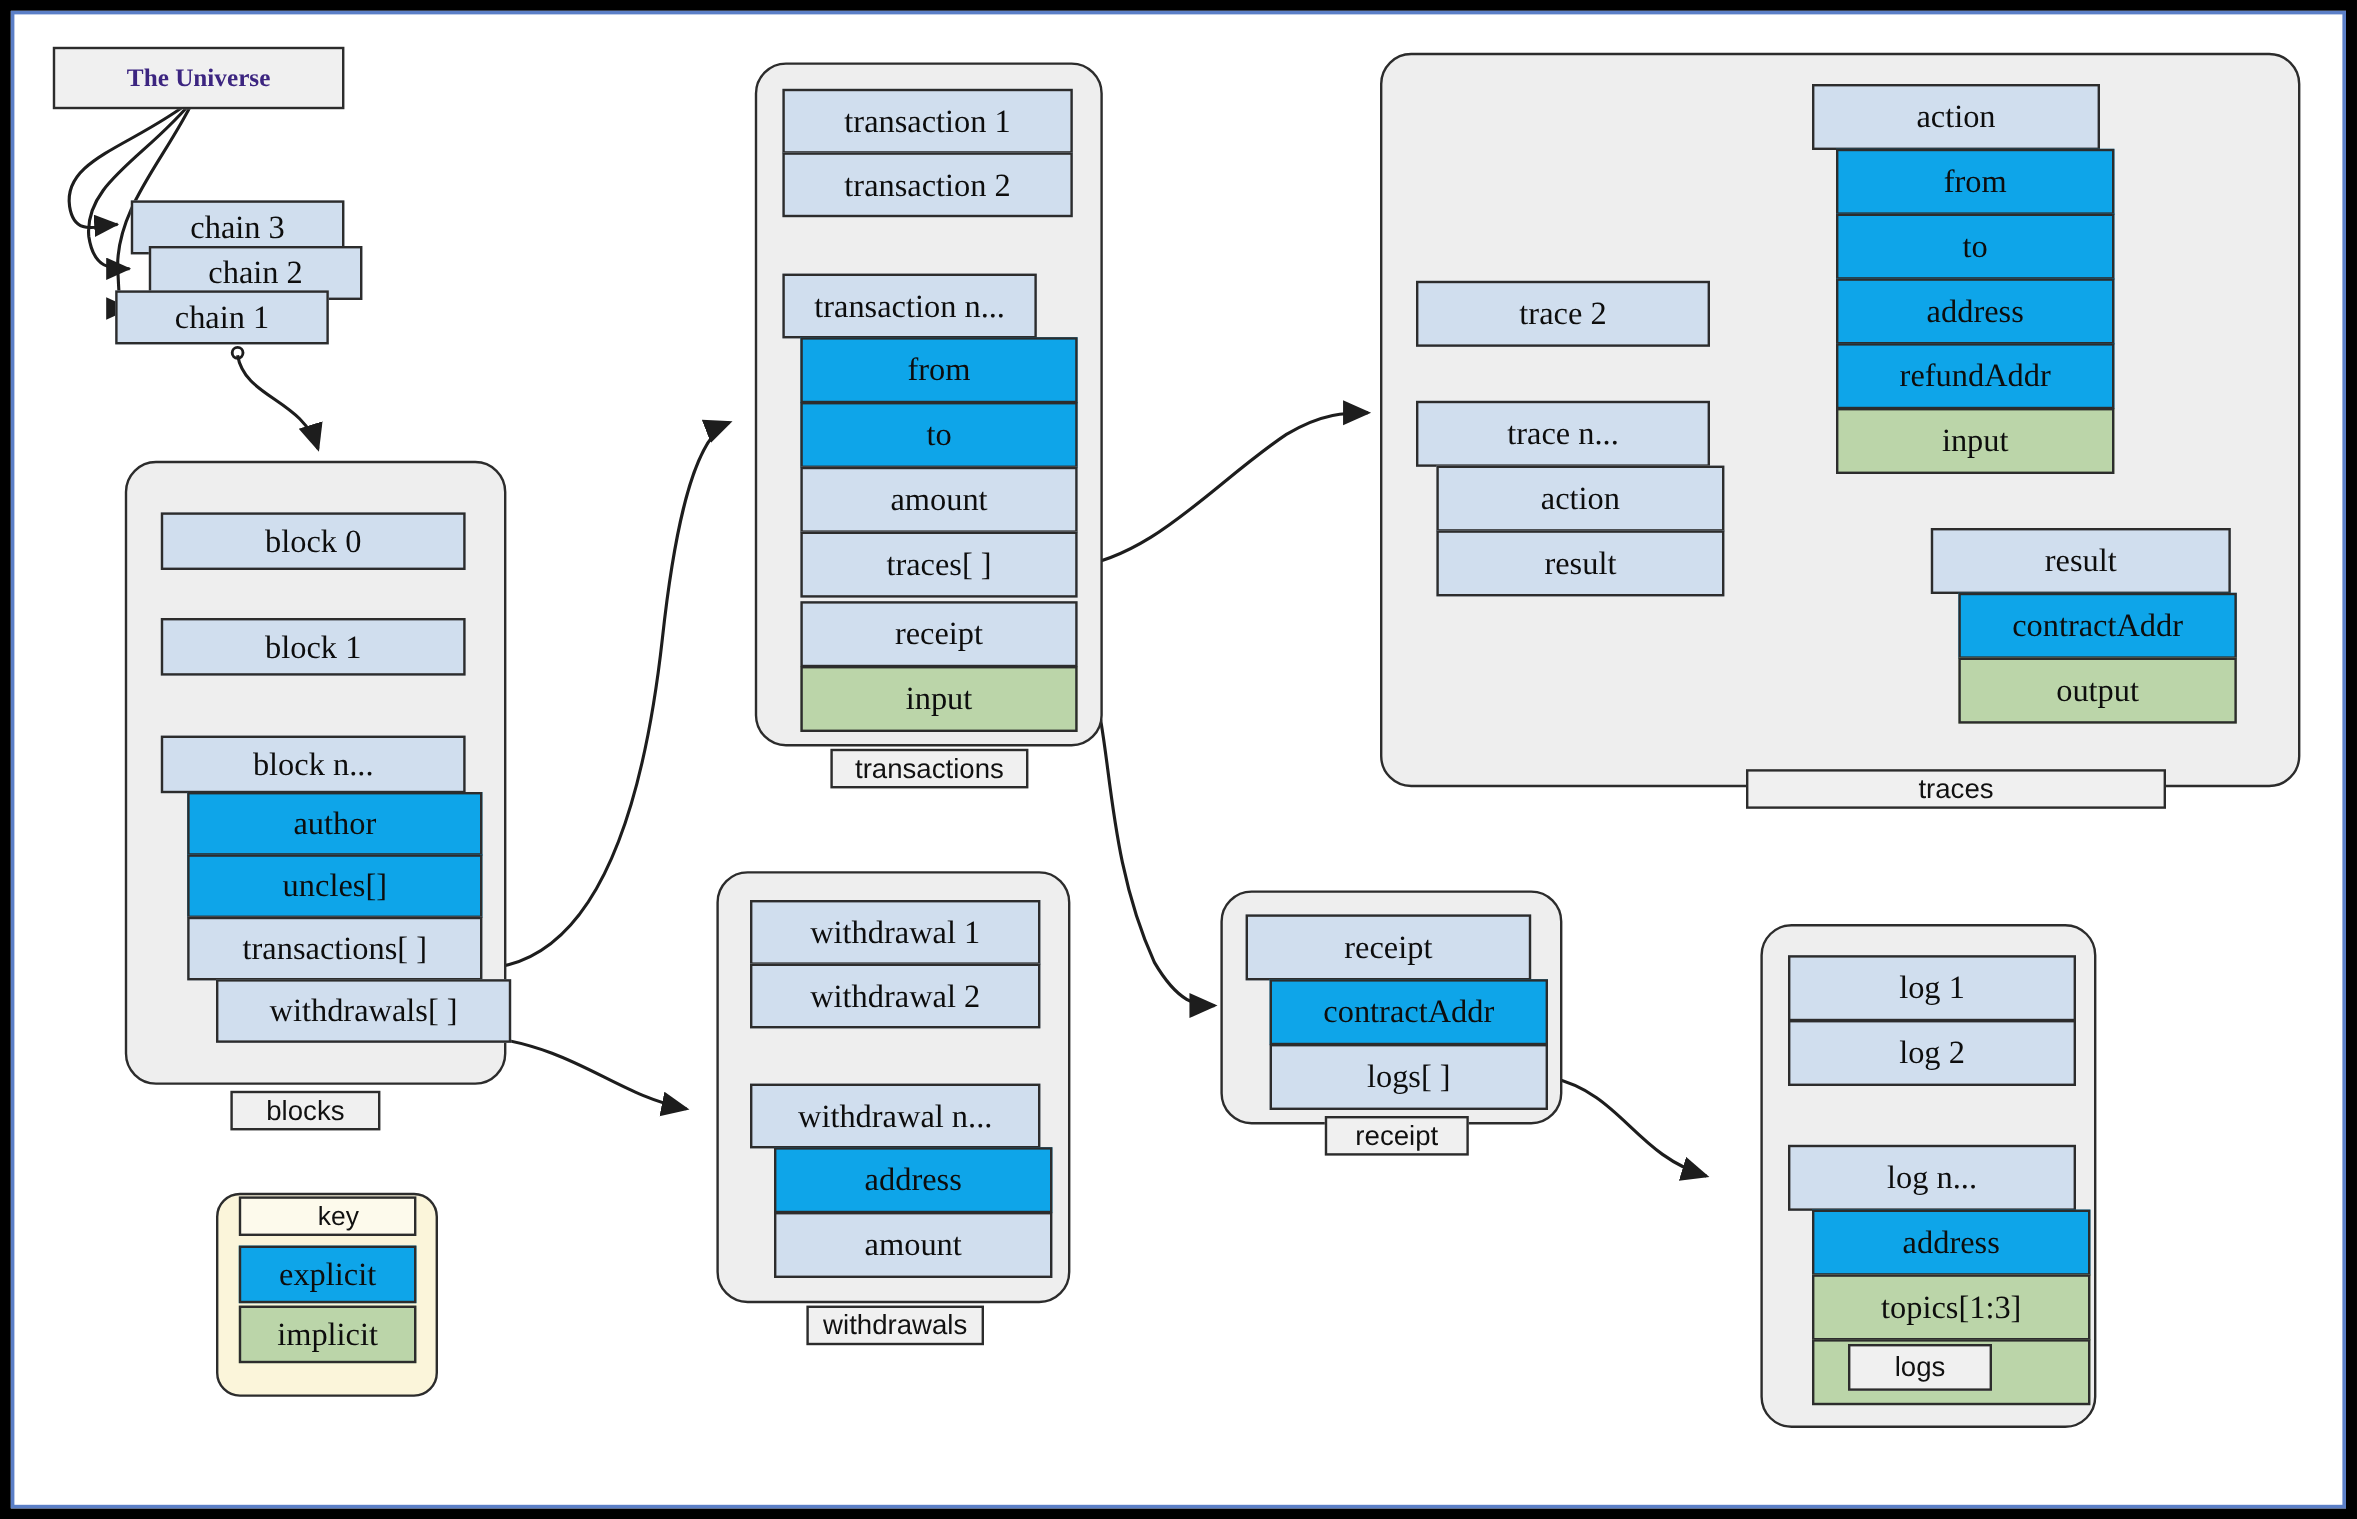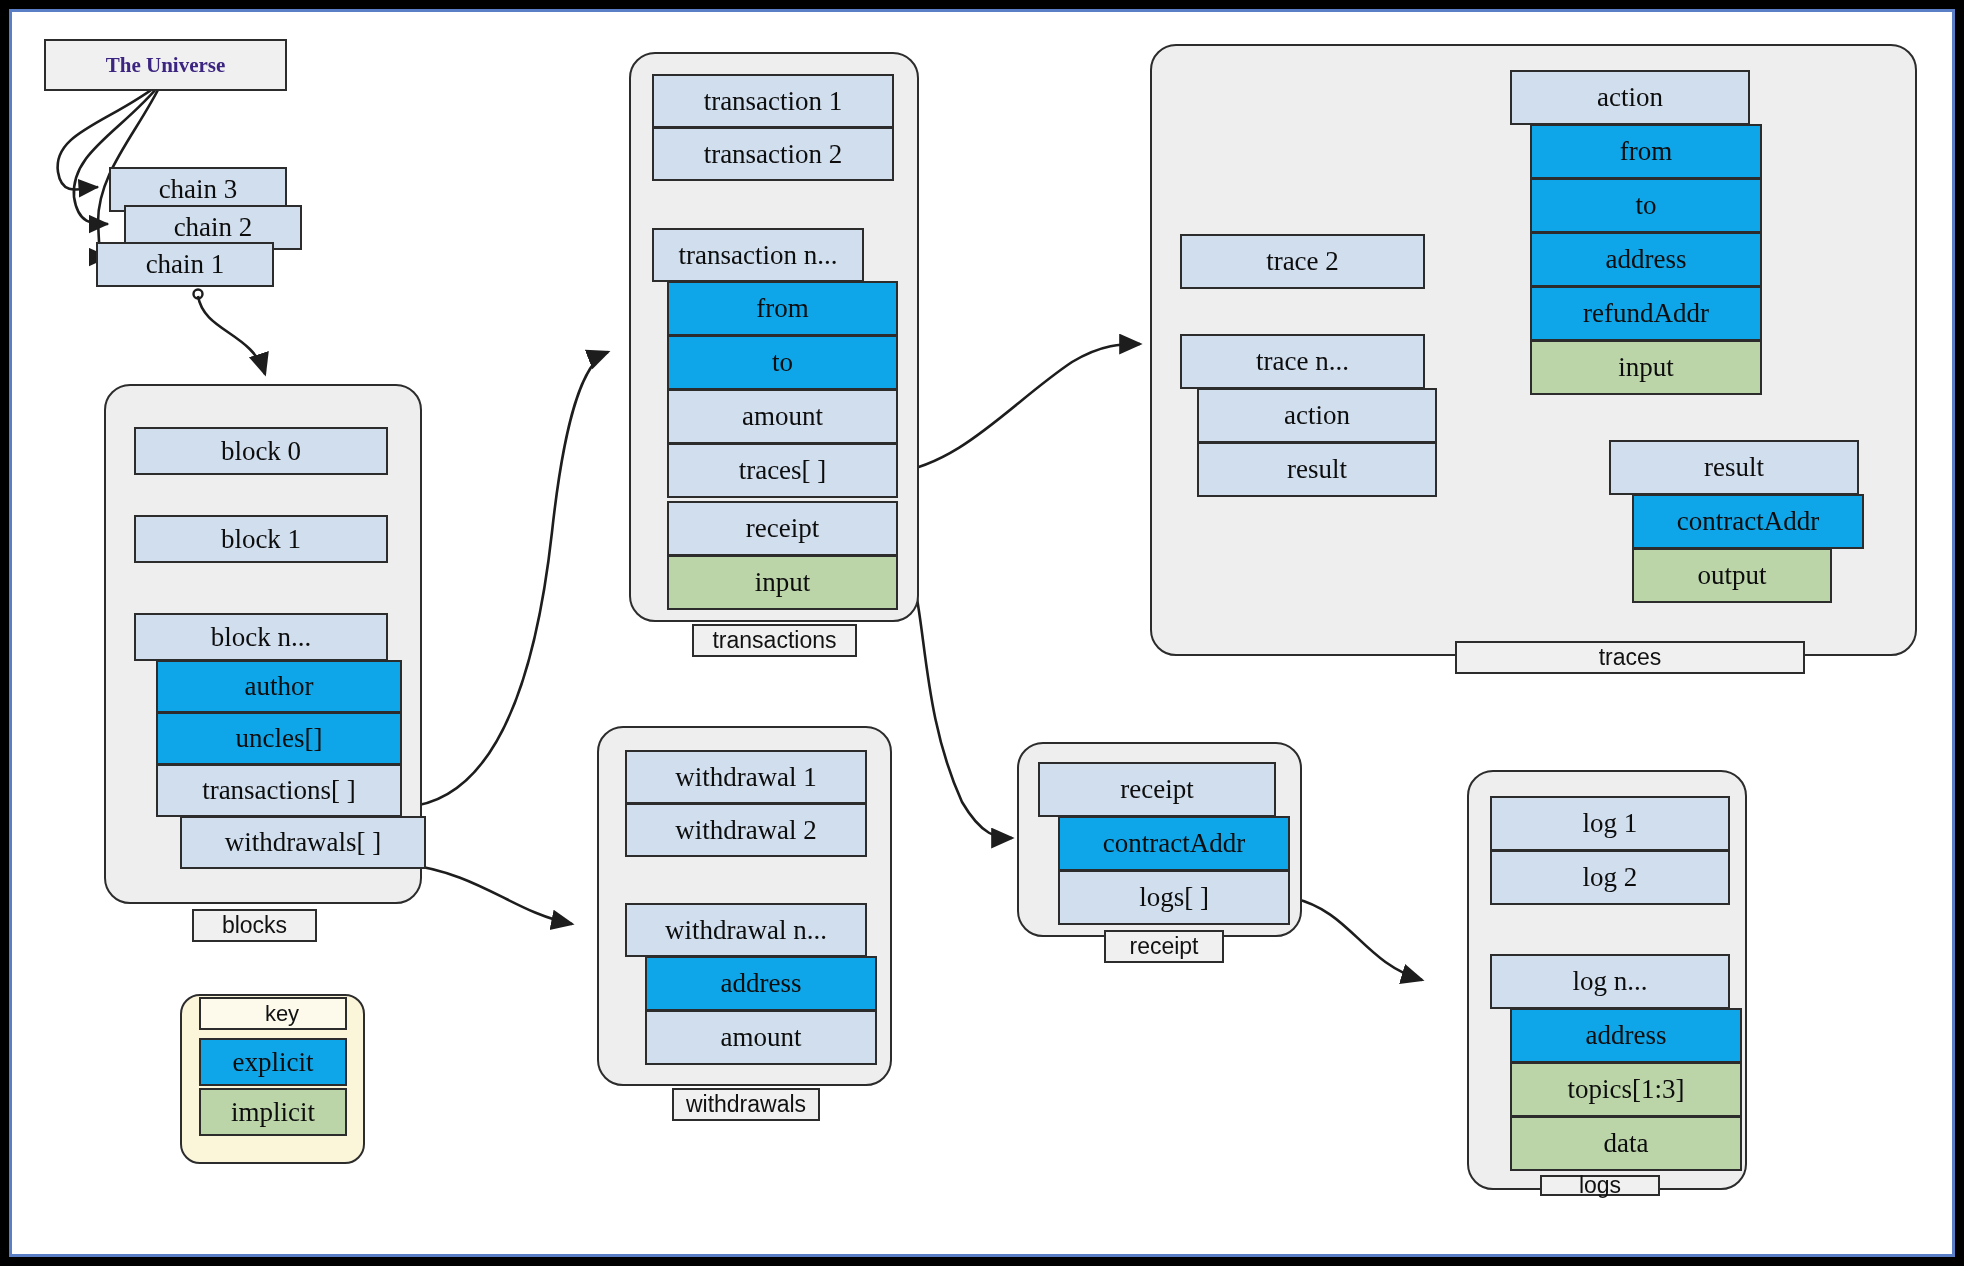--- a/index.html
+++ b/index.html
@@ -218,33 +218,33 @@
 
   <div class="row blue" style="left:1498px; top:58px; width:240px; height:55px;">action</div>
   <div class="row orange" style="left:1518px; top:112px; width:232px; height:55px;">from</div>
   <div class="row orange" style="left:1518px; top:166px; width:232px; height:55px;">to</div>
   <div class="row orange" style="left:1518px; top:220px; width:232px; height:55px;">address</div>
   <div class="row orange" style="left:1518px; top:274px; width:232px; height:55px;">refundAddr</div>
   <div class="row green" style="left:1518px; top:328px; width:232px; height:55px;">input</div>
 
   <div class="row blue" style="left:1597px; top:428px; width:250px; height:55px;">result</div>
   <div class="row orange" style="left:1620px; top:482px; width:232px; height:55px;">contractAddr</div>
-  <div class="row green" style="left:1620px; top:536px; width:200px; height:55px;">output</div>
+  <div class="row green" style="left:1620px; top:536px; width:232px; height:55px;">output</div>
 
   <div class="grouplabel" style="left:1443px; top:629px; width:350px; height:33px;">traces</div>
 
   <div class="group" style="left:1005px; top:730px; width:285px; height:195px;"></div>
   <div class="row blue" style="left:1026px; top:750px; width:238px; height:55px;">receipt</div>
   <div class="row orange" style="left:1046px; top:804px; width:232px; height:55px;">contractAddr</div>
   <div class="row blue" style="left:1046px; top:858px; width:232px; height:55px;">logs[ ]</div>
   <div class="grouplabel" style="left:1092px; top:918px; width:120px; height:33px;">receipt</div>
 
   <div class="group" style="left:1455px; top:758px; width:280px; height:420px;"></div>
   <div class="row blue" style="left:1478px; top:784px; width:240px; height:55px;">log 1</div>
   <div class="row blue" style="left:1478px; top:838px; width:240px; height:55px;">log 2</div>
   <div class="row blue" style="left:1478px; top:942px; width:240px; height:55px;">log n...</div>
   <div class="row orange" style="left:1498px; top:996px; width:232px; height:55px;">address</div>
   <div class="row green" style="left:1498px; top:1050px; width:232px; height:55px;">topics[1:3]</div>
   <div class="row green" style="left:1498px; top:1104px; width:232px; height:55px;">data</div>
-  <div class="grouplabel" style="left:1528px; top:1163px; width:120px; height:21px;">logs</div>
+  <div class="grouplabel" style="left:1528px; top:1108px; width:120px; height:39px;">logs</div>
 
 </div>
 </div>
 
 </body></html>

